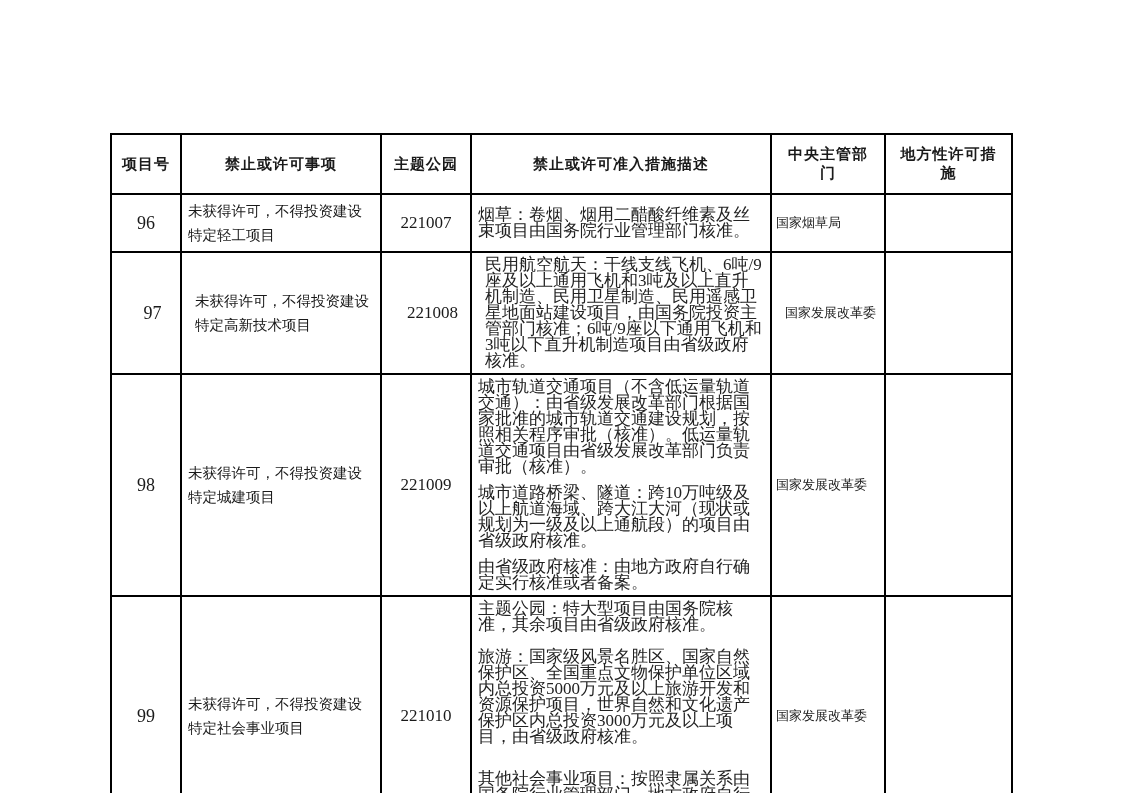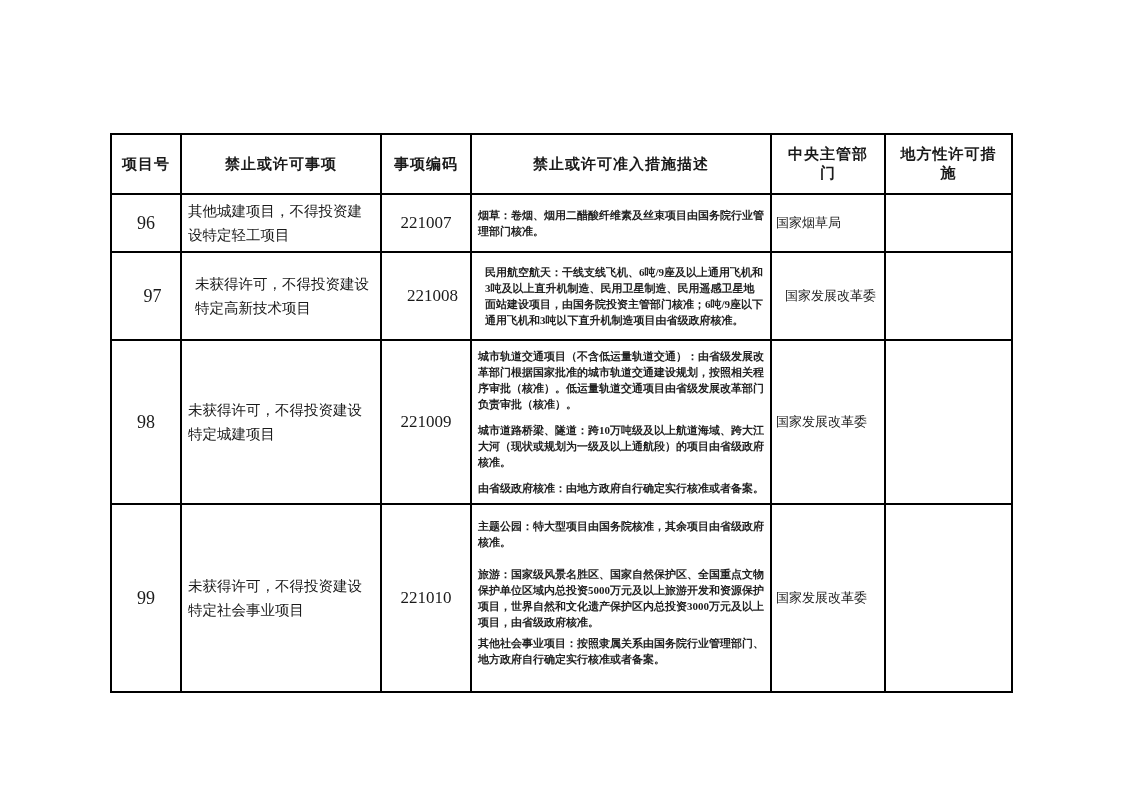--- a/index.html
+++ b/index.html
@@ -42,29 +42,29 @@
 
   
   tr.r0 > td { height: 56px; }
   tr.r1 > td { height: 88px; padding-left: 13px; }
   tr.r2 > td { height: 164px; }
   tr.r3 > td { height: 188px; }
 
   td.c-id   { text-align: center; font-size: 18px; }
   td.c-item { text-align: left; font-size: 14.5px; line-height: 24px; padding: 4px 6px; }
   td.c-code { text-align: center; font-size: 17px; font-family: "Liberation Serif", serif; }
-  td.c-desc { text-align: left; font-size: 11px; line-height: 16px; padding: 4px 6px; color: #222; font-weight: bold; }
+  td.c-desc { text-align: left; font-size: 17px; line-height: 16px; padding: 4px 6px; color: #222; }
   td.c-dept { text-align: left; font-size: 13px; padding: 2px 4px; }
   td.c-local{ }
 
   td.c-desc p { margin: 0 0 10px 0; }
   td.c-desc p:last-child { margin-bottom: 0; }
   
   tr.r3 td.c-desc p { margin-bottom: 16px; }
-  tr.r3 td.c-desc p:nth-child(2) { margin-bottom: 5px; }
+  tr.r3 td.c-desc p:nth-child(2) { margin-bottom: 26px; }
   tr.r3 td.c-desc p:last-child { margin-bottom: 12px; }
 
   .page-number {
     position: absolute;
     left: 0; right: 0;
     top: 672px;
     text-align: center;
     font-size: 17px;
     color: #1a1a1a;
     font-family: "Liberation Serif", serif;
@@ -81,30 +81,30 @@
         <col class="c2">
         <col class="c3">
       <col class="c4">
         <col class="c5">
         <col class="c6">
     </colgroup>
     <thead>
       <tr>
         <th>项目号</th>
         <th>禁止或许可事项</th>
-        <th>事项编码</th>
+        <th>主题公园</th>
         <th>禁止或许可准入措施描述</th>
         <th>中央主管部门</th>
         <th>地方性许可措施</th>
       </tr>
     </thead>
     <tbody>
         <tr class="r0">
           <td class="c-id">96</td>
-          <td class="c-item">其他城建项目，不得投资建设特定轻工项目</td>
+          <td class="c-item">未获得许可，不得投资建设特定轻工项目</td>
           <td class="c-code">221007</td>
           <td class="c-desc">
             <p>烟草：卷烟、烟用二醋酸纤维素及丝束项目由国务院行业管理部门核准。</p>
           </td>
           <td class="c-dept">国家烟草局</td>
           <td class="c-local"></td>
         </tr>
         <tr class="r1">
           <td class="c-id">97</td>
           <td class="c-item">未获得许可，不得投资建设特定高新技术项目</td>

